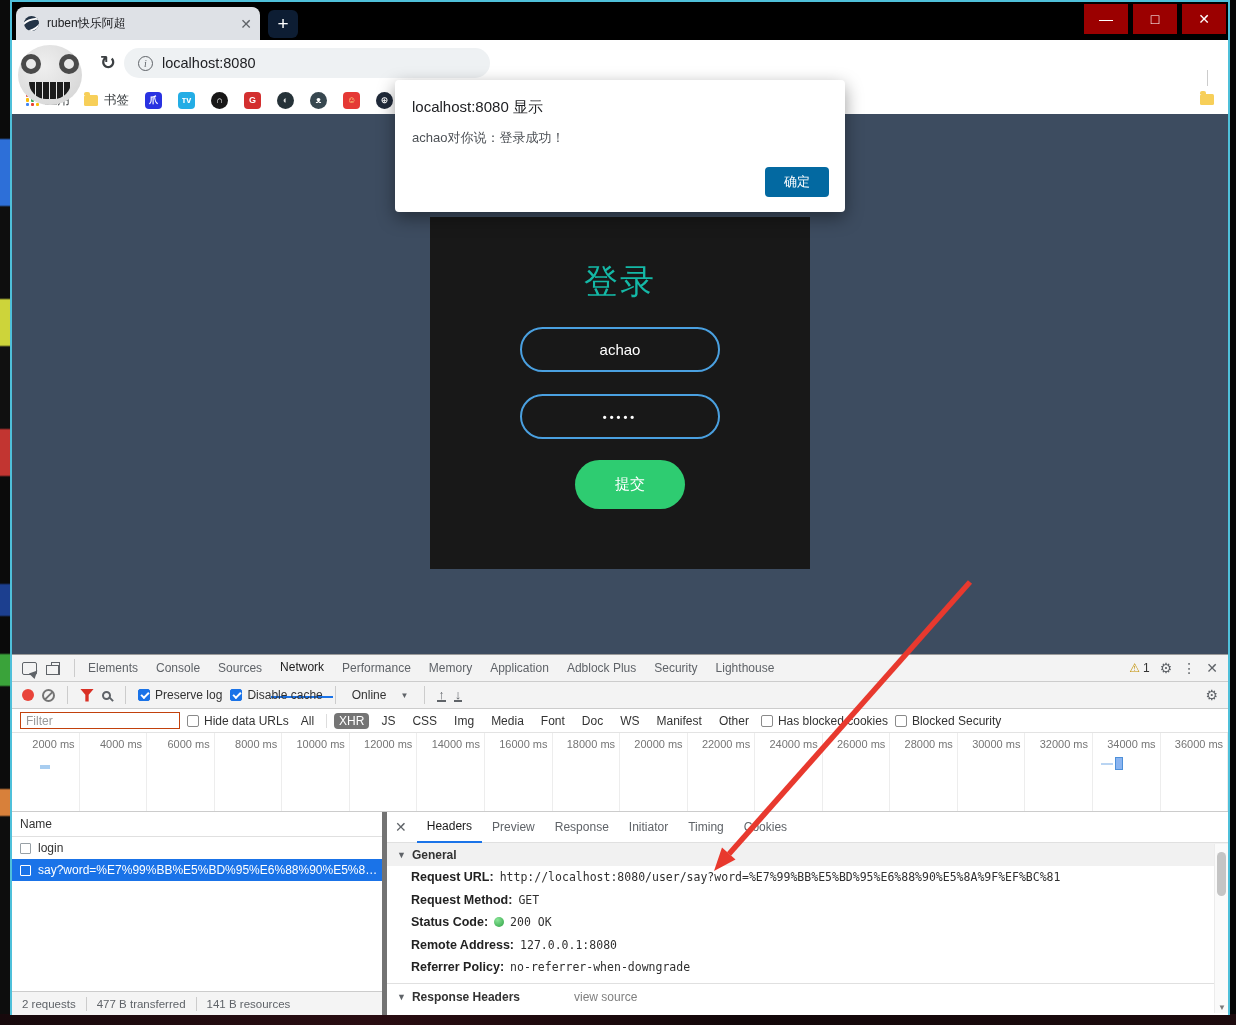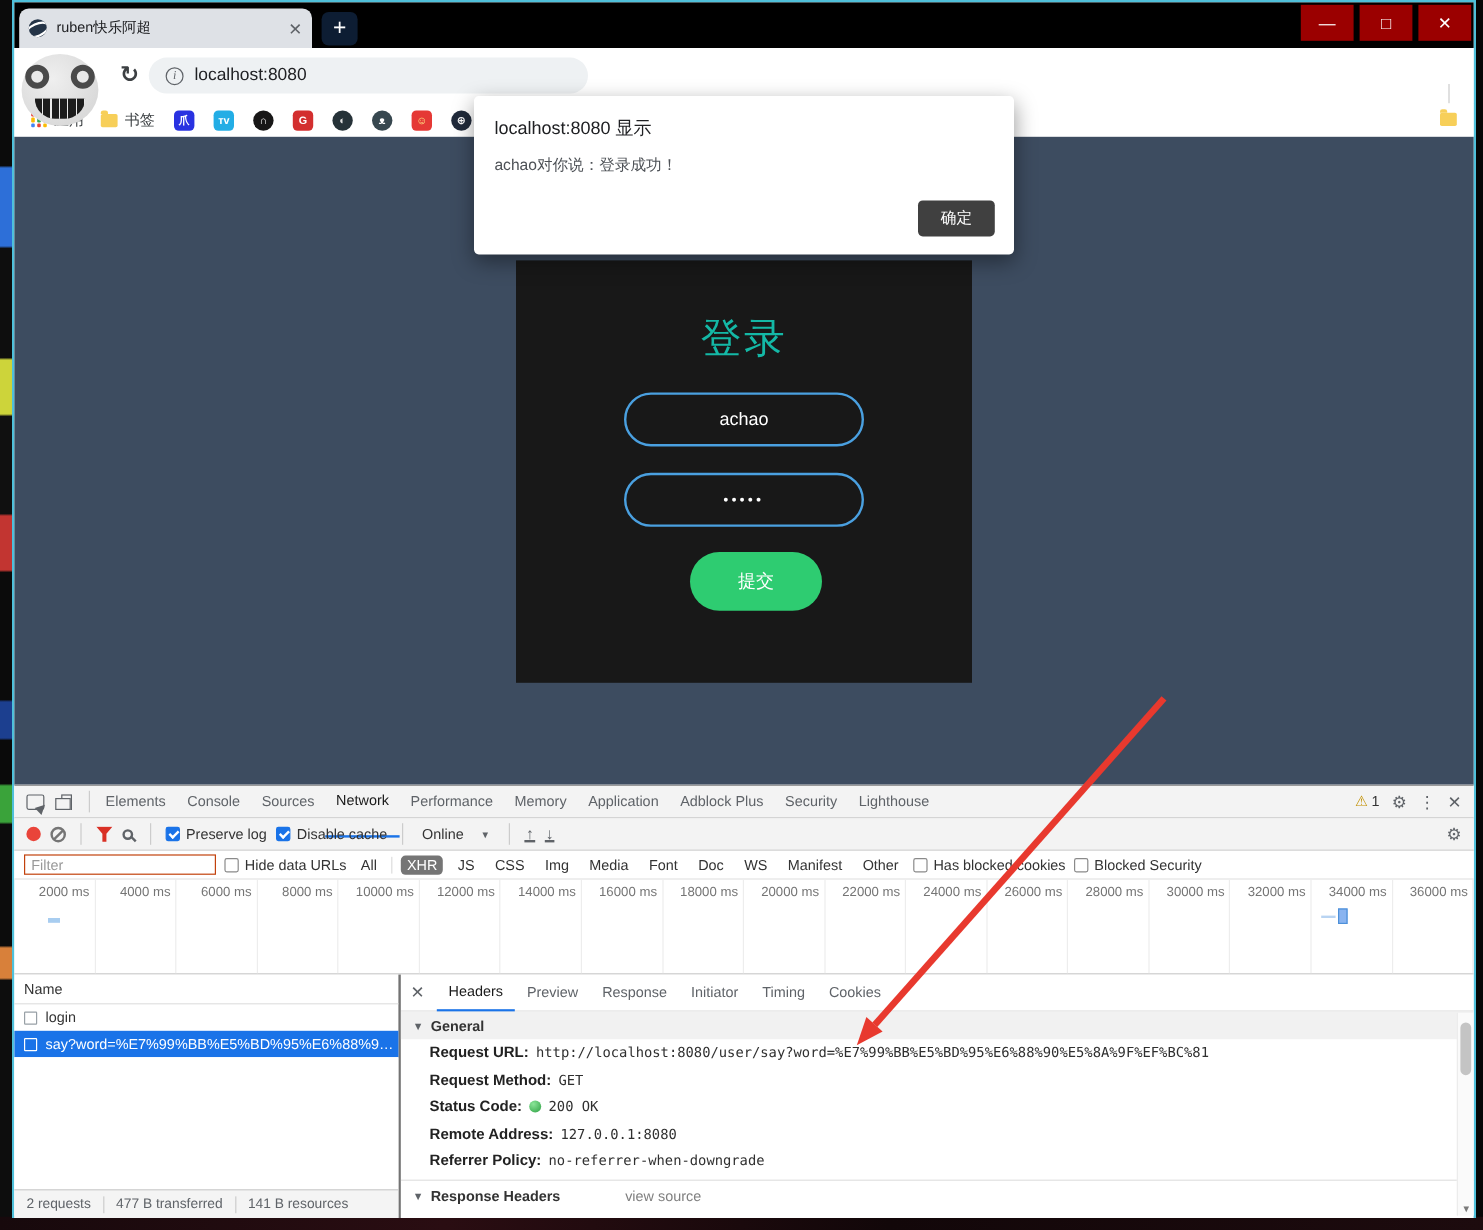--- a/index.html
+++ b/index.html
@@ -89,21 +89,21 @@
     background:transparent;color:#fff;text-align:center;font-size:15px;display:flex;align-items:center;justify-content:center;}
   .in-user{top:110px;} .in-pass{top:177px;font-size:11px;letter-spacing:3px;font-weight:bold;}
   .submit{position:absolute;left:145px;top:243px;width:110px;height:49px;border-radius:25px;
     background:#2ecc71;color:#fff;font-size:15px;display:flex;align-items:center;justify-content:center;}
 
   
   .dialog{position:absolute;left:383px;top:78px;width:450px;height:132px;background:#fff;border-radius:4px;
     box-shadow:0 6px 18px rgba(0,0,0,.4);z-index:60;padding:18px 17px;}
   .dlg-title{font-size:15px;color:#202124;}
   .dlg-body{font-size:13px;color:#4d5156;margin-top:12px;}
-  .dlg-ok{position:absolute;right:16px;bottom:15px;width:64px;height:30px;background:#404040;border-radius:4px;
+  .dlg-ok{position:absolute;right:16px;bottom:15px;width:64px;height:30px;background:#0369a1;border-radius:4px;
     color:#fff;font-size:13px;display:flex;align-items:center;justify-content:center;}
 
   
   .devtools{position:absolute;left:0;top:652px;width:100%;height:361px;background:#fff;border-top:1px solid #9a9a9a;
     font-size:12px;color:#333;}
   .dt-tabbar{height:27px;background:#f3f3f3;border-bottom:1px solid #ccc;display:flex;align-items:center;}
   .insp{width:15px;height:13px;border:1.5px solid #5f6368;border-radius:2px;margin:0 6px 0 10px;position:relative;}
   .insp::after{content:"";position:absolute;right:-4px;bottom:-4px;border:4px solid transparent;border-top:8px solid #5f6368;transform:rotate(-135deg);}
   .device{width:9px;height:13px;border:1.5px solid #5f6368;position:relative;margin:0 10px 0 8px;}
   .device::before{content:"";position:absolute;left:-6px;top:2px;width:11px;height:8px;border:1.5px solid #5f6368;background:#f3f3f3;}
@@ -139,21 +139,21 @@
   .fb-sep{width:1px;height:14px;background:#ddd;}
 
   .dt-timeline{height:79px;border-bottom:1px solid #ccc;display:flex;position:relative;}
   .tl-cell{flex:1;border-right:1px solid #ededed;font-size:11px;color:#757575;text-align:right;
     padding:5px 4px 0 0;white-space:nowrap;overflow:hidden;}
   .tl-mark{position:absolute;left:1103px;top:24px;width:8px;height:13px;background:#8ab4f0;border:1px solid #4d90d9;}
   .tl-mark-dash{position:absolute;left:1089px;top:30px;width:12px;height:2px;background:#b9d4f2;}
   .tl-first{position:absolute;left:28px;top:32px;width:10px;height:4px;background:#a8cdf0;}
 
   .dt-split{display:flex;height:203px;}
-  .dt-left{width:322px;border-right:2px solid #737373;display:flex;flex-direction:column;justify-content:flex-end;}
+  .dt-left{width:375px;border-right:5px solid #737373;display:flex;flex-direction:column;justify-content:flex-end;}
   .name-header{height:25px;line-height:24px;padding-left:8px;border-bottom:1px solid #e0e0e0;color:#333;}
   .req-row{height:22px;display:flex;align-items:center;gap:7px;padding-left:8px;color:#333;white-space:nowrap;overflow:hidden;}
   .req-row .ric{width:11px;height:11px;border:1.5px solid #98a0a6;border-radius:1px;flex:none;}
   .req-row.selected{background:#1a73e8;color:#fff;}
   .req-row.selected .ric{border-color:#fff;}
   .req-row .rlabel{overflow:hidden;text-overflow:ellipsis;}
   .dt-left .filler{flex:1;background:#fff;}
   .dt-status{height:24px;background:#f4f4f4;border-top:1px solid #ccc;display:flex;align-items:center;
     color:#5f6368;font-size:11.5px;}
   .seg{padding:0 10px;} .seg-sep{width:1px;height:14px;background:#ccc;}

